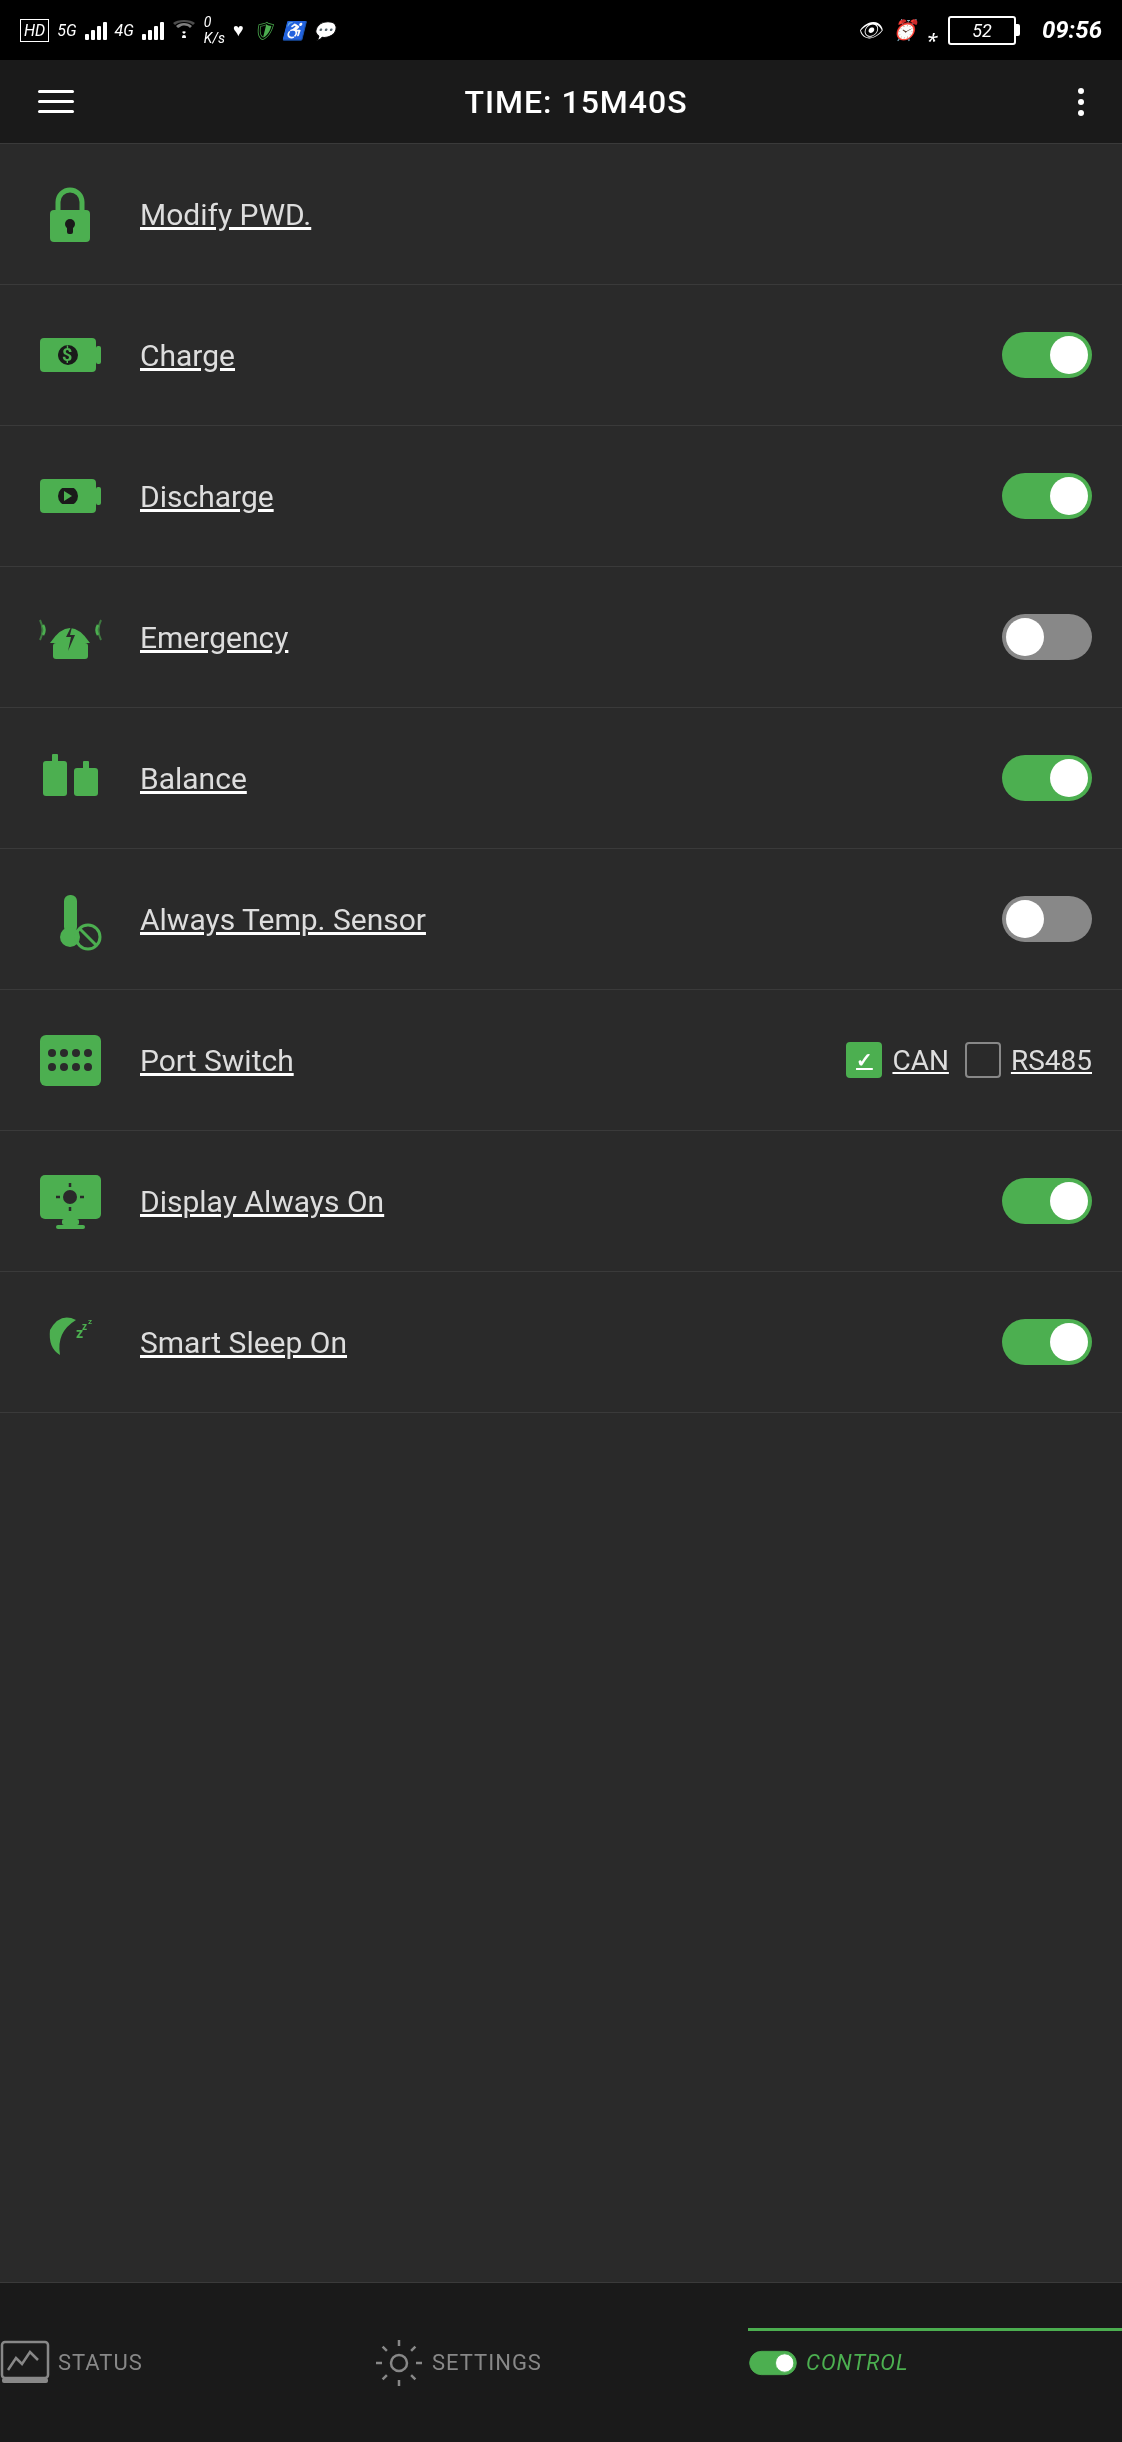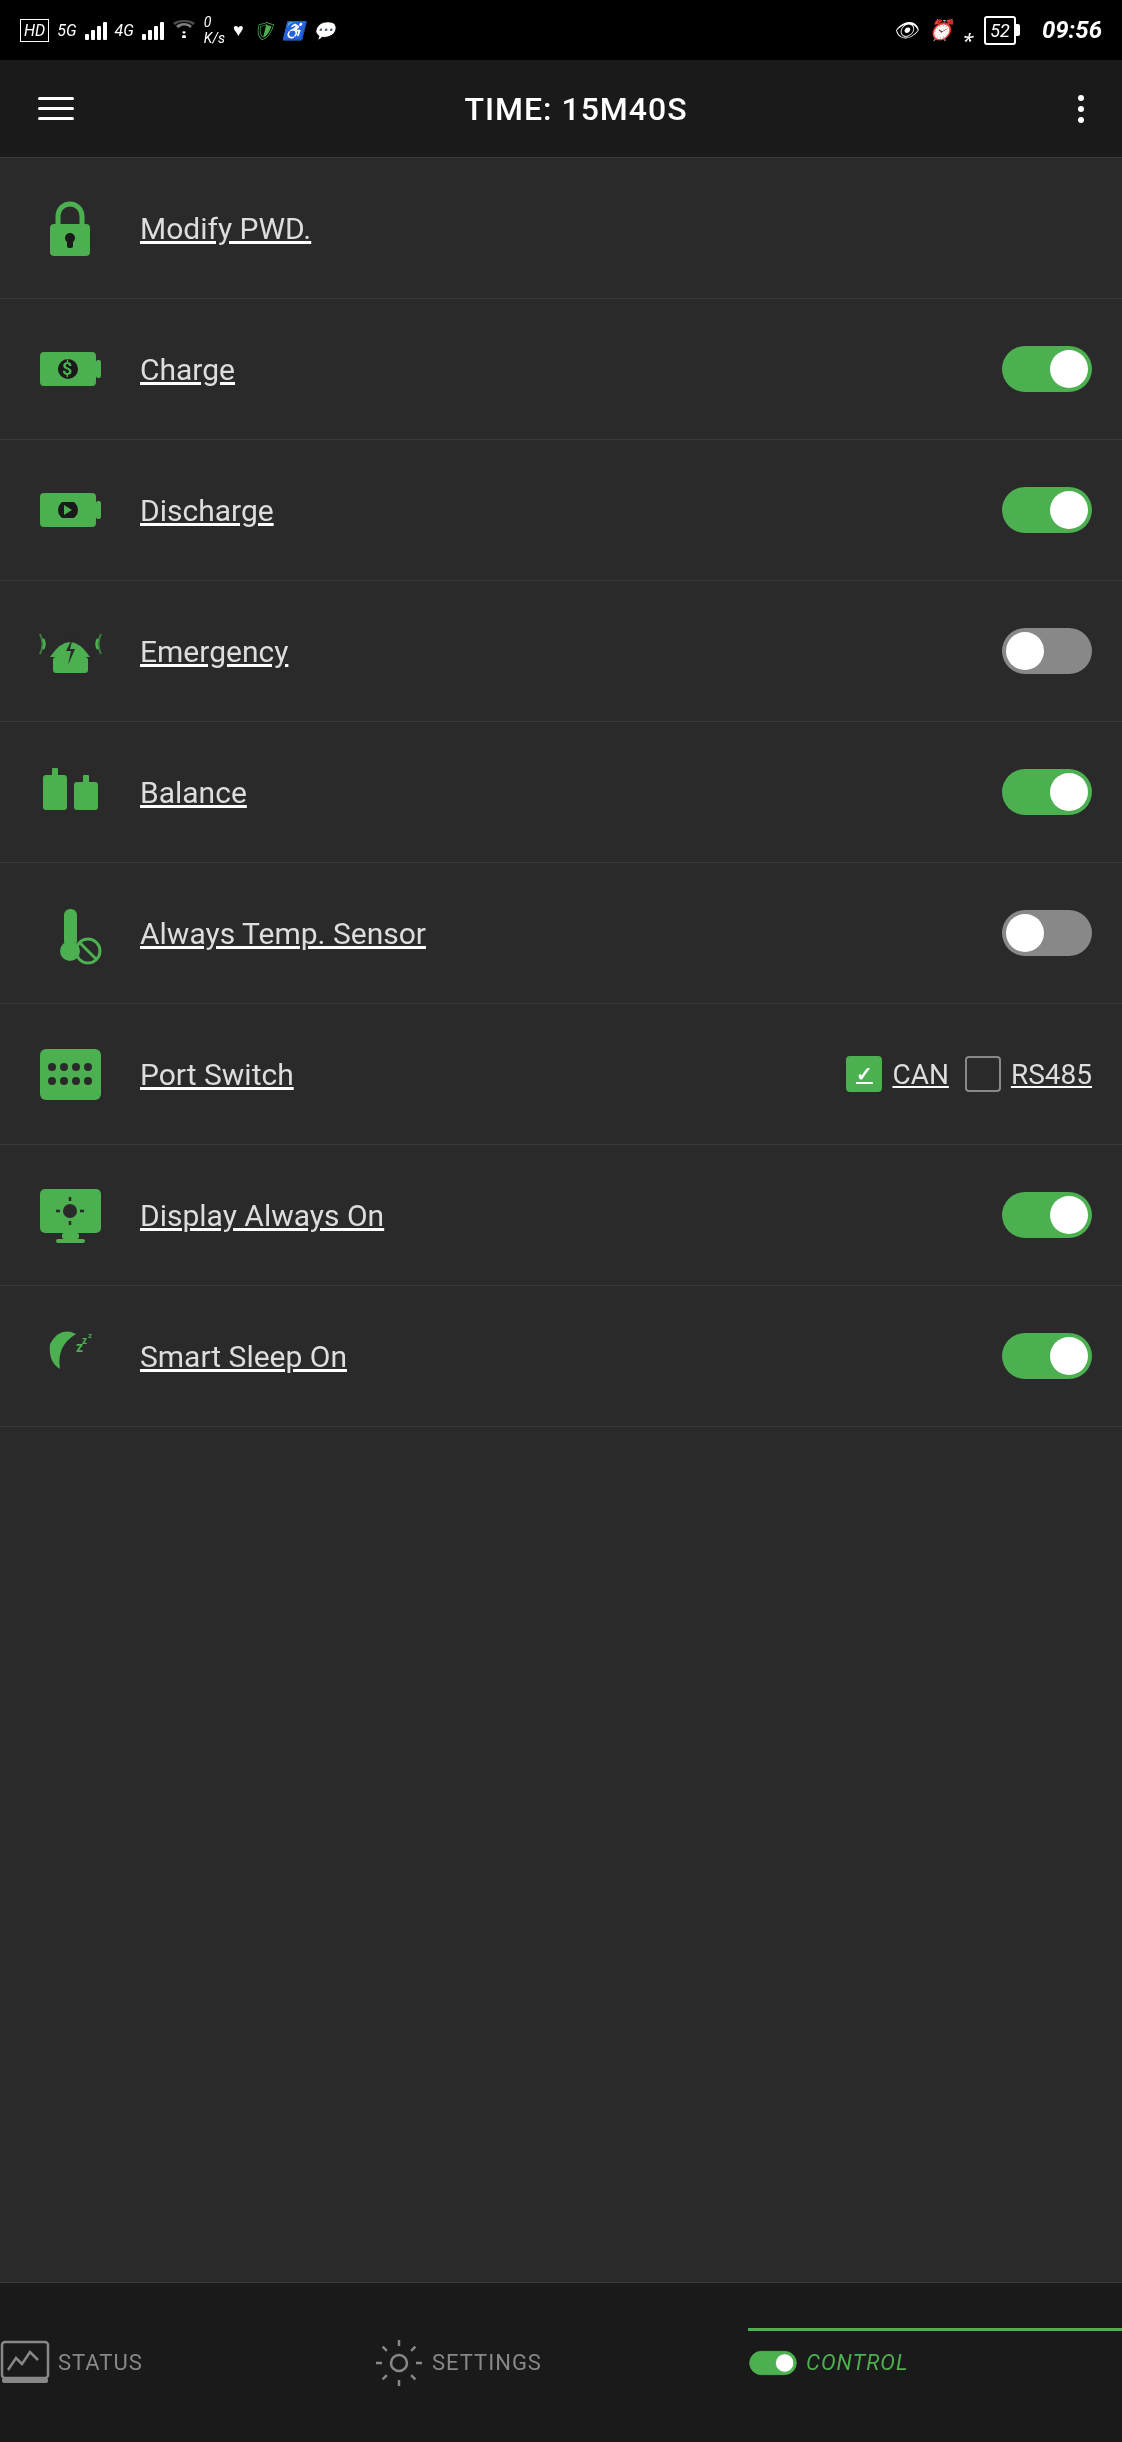--- a/index.html
+++ b/index.html
@@ -41,21 +41,21 @@
     }
     .status-time {
       font-size: 24px;
       font-weight: bold;
       margin-left: 16px;
     }
 
     
     .app-bar {
       background: #1a1a1a;
-      height: 98px;
+      height: 84px;
       display: flex;
       align-items: center;
       justify-content: space-between;
       padding: 0 38px;
       border-bottom: 1px solid #3a3a3a;
     }
     .app-bar-title {
       font-size: 32px;
       font-weight: 500;
       color: #fff;
@@ -305,21 +305,21 @@
     <span style="font-size:14px;">0<br>K/s</span>
     <span>♥</span>
     <span style="color:#4caf50;">🛡</span>
     <span>♿</span>
     <span>💬</span>
   </div>
   <div class="status-bar-right">
     <span>👁</span>
     <span>⏰</span>
     <span>⁎</span>
-    <span style="border:2px solid #fff;padding:2px 4px;border-radius:3px;font-size:18px;position:relative;">
+    <span style="border:2px solid #fff;padding:2px 22px;border-radius:3px;font-size:18px;position:relative;">
       <span>52</span>
       <span style="position:absolute;right:-6px;top:50%;transform:translateY(-50%);width:4px;height:12px;background:#fff;border-radius:0 2px 2px 0;"></span>
     </span>
     <span class="status-time">09:56</span>
   </div>
 </div>
 
 <div class="app-bar">
   <div class="hamburger-icon">
     <span></span>

